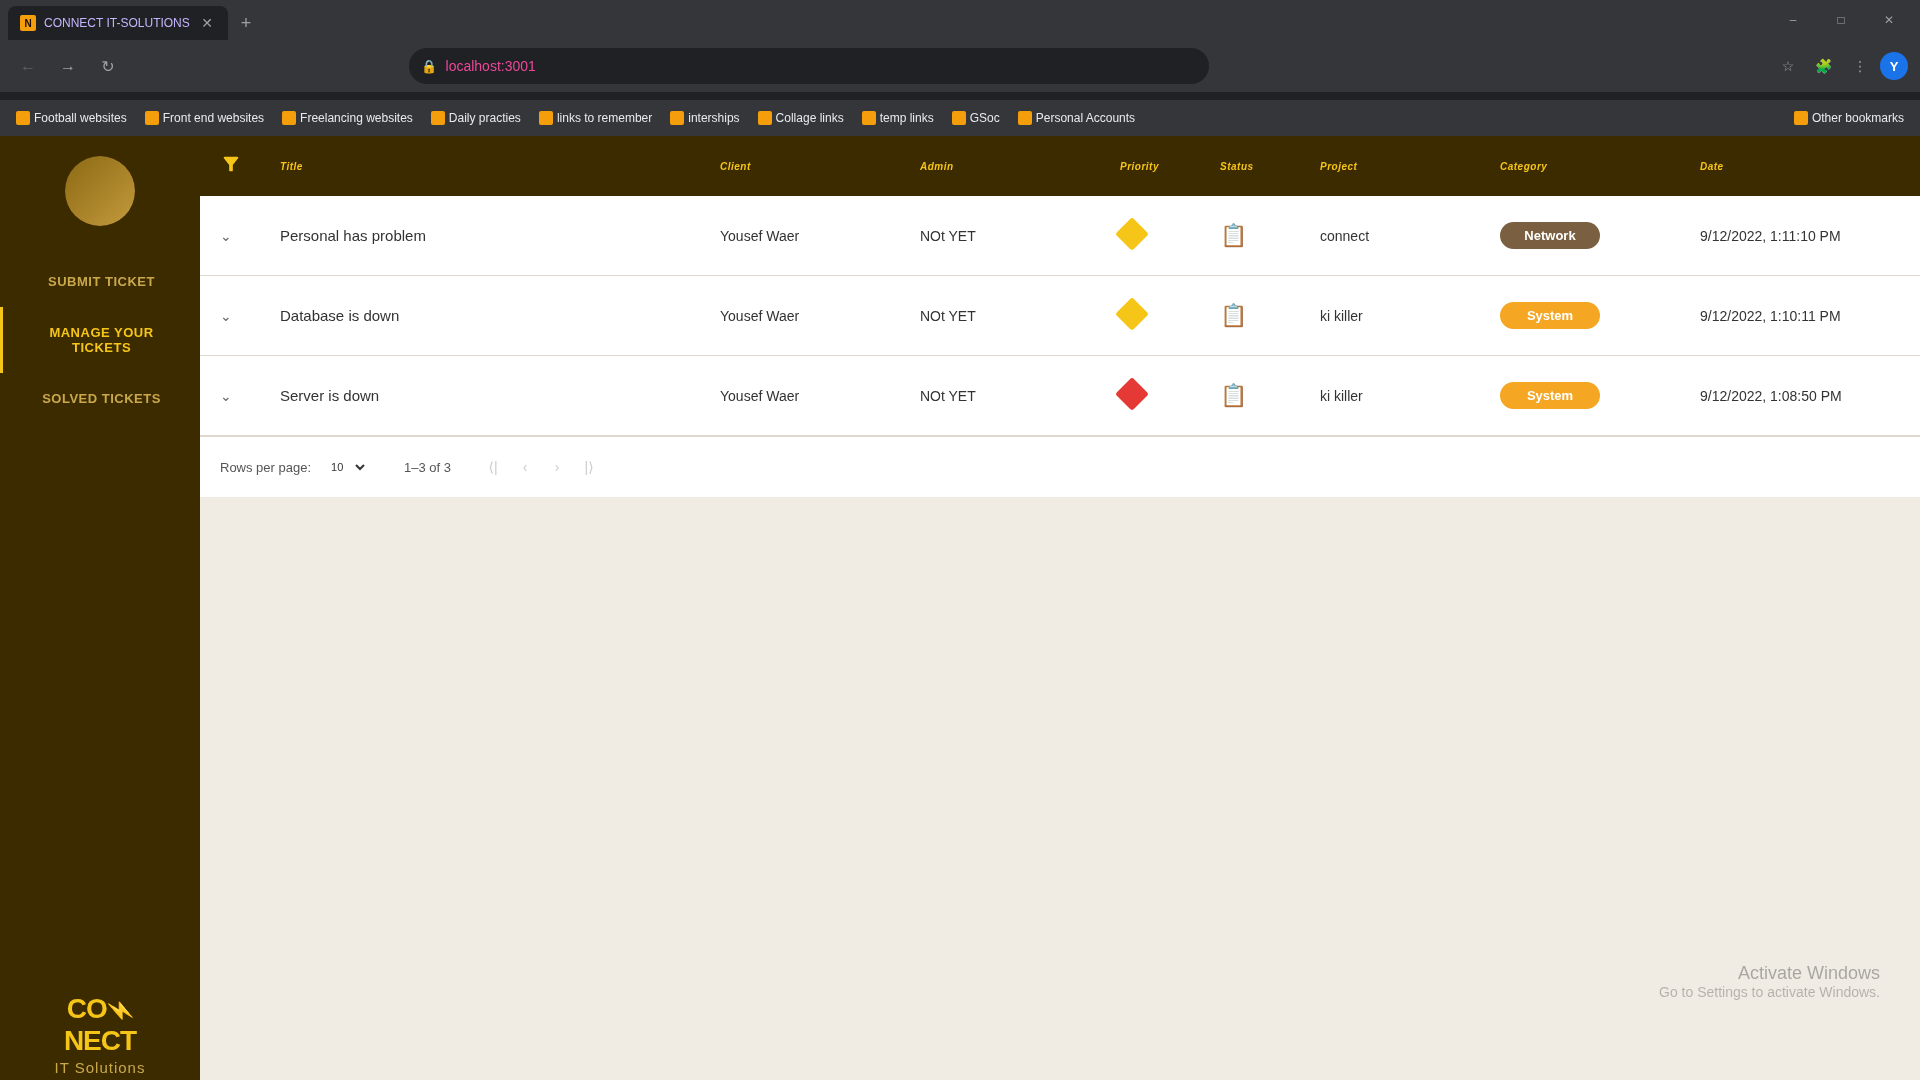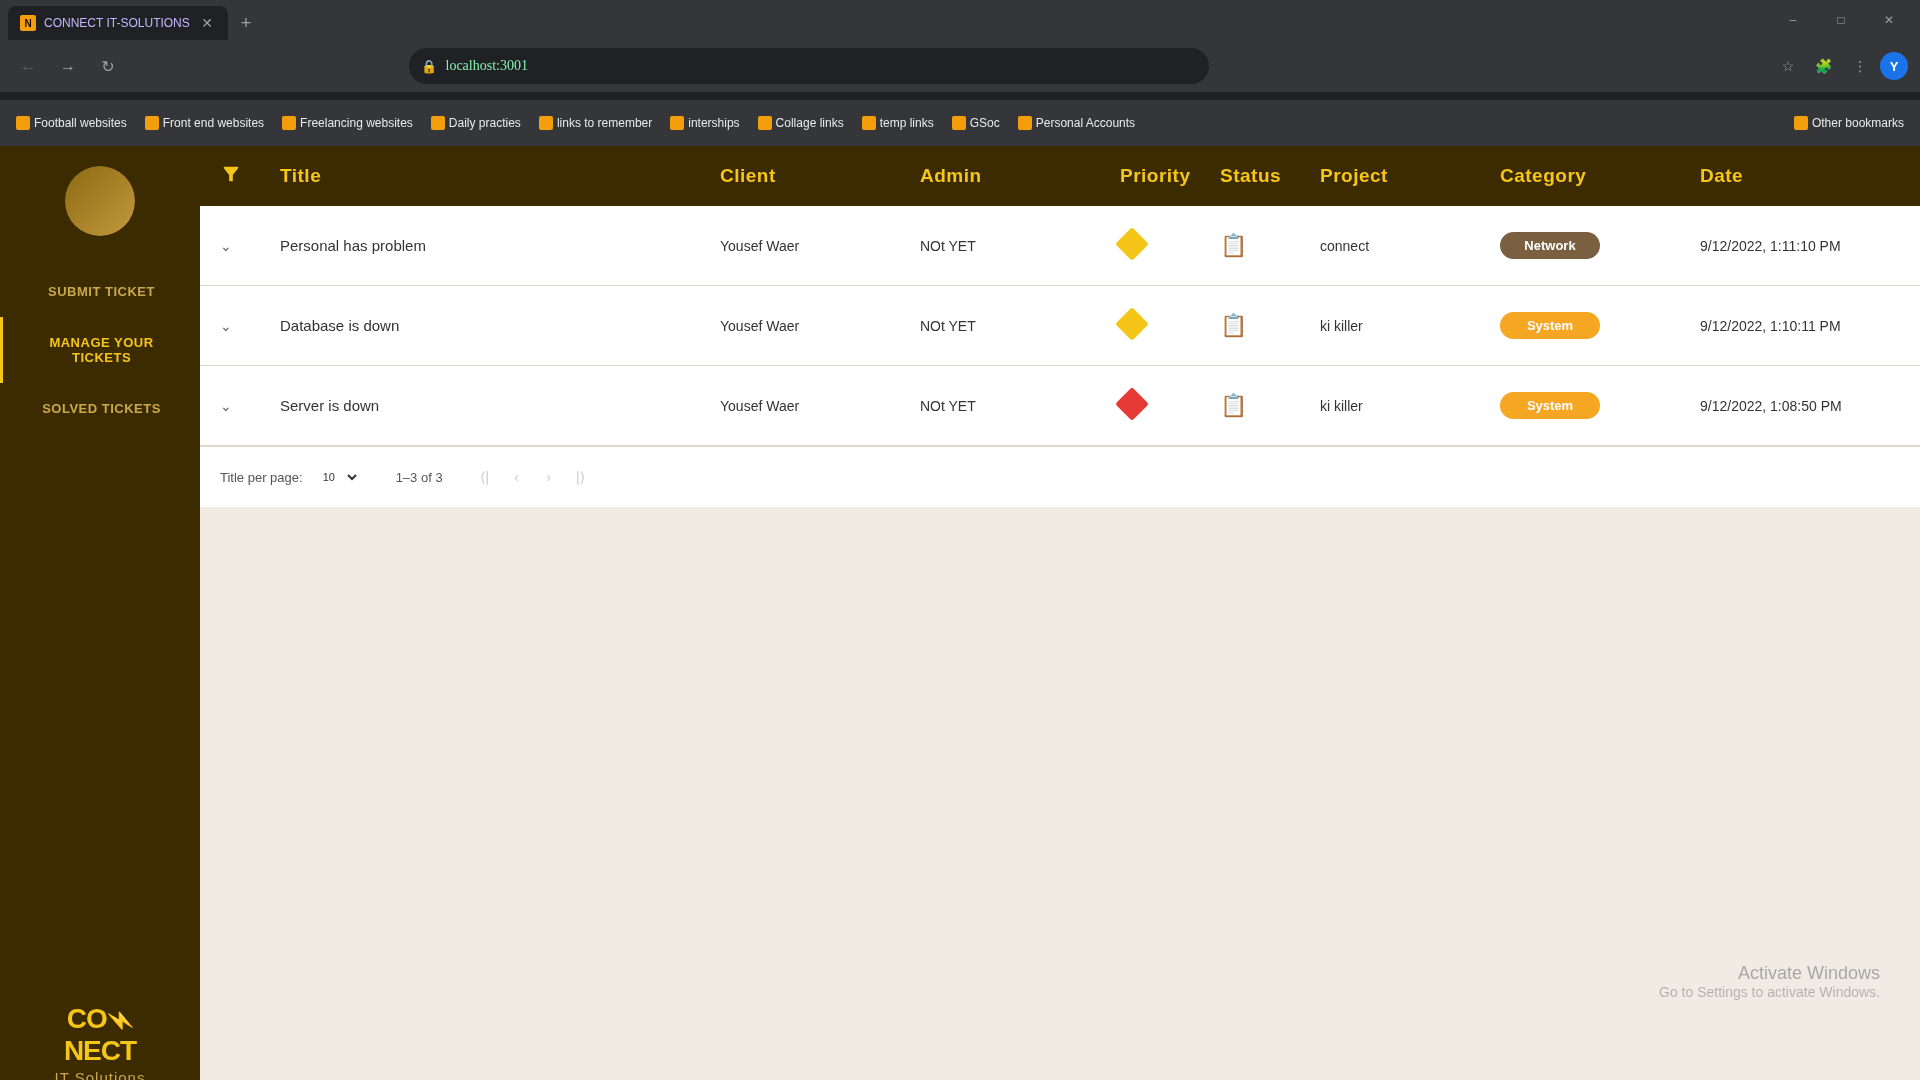--- a/index.html
+++ b/index.html
@@ -14,27 +14,27 @@
     .browser-tab .tab-close { font-size: 14px; color: #9aa0a6; cursor: pointer; width: 18px; height: 18px; display: flex; align-items: center; justify-content: center; border-radius: 50%; }
     .new-tab-btn { width: 28px; height: 28px; display: flex; align-items: center; justify-content: center; color: #9aa0a6; font-size: 18px; cursor: pointer; margin-left: 4px; margin-bottom: 3px; border-radius: 50%; }
     .browser-window-controls { display: flex; align-items: center; gap: 2px; margin-left: auto; margin-bottom: 4px; }
     .window-ctrl { width: 46px; height: 32px; display: flex; align-items: center; justify-content: center; color: #9aa0a6; font-size: 12px; cursor: pointer; }
 
     .browser-toolbar { background: #35363a; height: 52px; display: flex; align-items: center; padding: 0 12px; gap: 8px; }
     .nav-btn { width: 32px; height: 32px; display: flex; align-items: center; justify-content: center; color: #9aa0a6; border-radius: 50%; cursor: pointer; font-size: 16px; }
     .nav-btn.disabled { color: #5f6368; cursor: default; }
     .address-bar { flex: 1; background: #202124; border-radius: 20px; height: 36px; display: flex; align-items: center; padding: 0 12px; gap: 8px; max-width: 800px; margin: 0 auto; }
     .address-bar .lock-icon { color: #9aa0a6; font-size: 13px; }
-    .address-bar .url-text { color: #86efac; font-size: 14px; flex: 1; font-family: Liberation Serif, serif; }
+    .address-bar .url-text { color: #ec4899; font-size: 14px; flex: 1; }
     .toolbar-right-actions { display: flex; align-items: center; gap: 4px; margin-left: auto; }
     .toolbar-action-btn { width: 32px; height: 32px; display: flex; align-items: center; justify-content: center; color: #9aa0a6; border-radius: 50%; cursor: pointer; font-size: 14px; }
     .profile-btn { width: 28px; height: 28px; background: #1a73e8; border-radius: 50%; display: flex; align-items: center; justify-content: center; color: #fff; font-size: 13px; font-weight: bold; cursor: pointer; }
 
     
-    .bookmarks-bar { background: #35363a; height: 46px; display: flex; align-items: center; padding: 0 8px; gap: 2px; overflow: hidden; }
+    .bookmarks-bar { background: #35363a; height: 36px; display: flex; align-items: center; padding: 0 8px; gap: 2px; overflow: hidden; }
     .bookmark-item { display: flex; align-items: center; gap: 4px; padding: 3px 8px; border-radius: 4px; cursor: pointer; white-space: nowrap; }
     .bookmark-icon { width: 14px; height: 14px; background: #f59e0b; border-radius: 2px; flex-shrink: 0; }
     .bookmark-text { font-size: 12px; color: #e8eaed; }
     .bookmarks-right { margin-left: auto; display: flex; align-items: center; gap: 4px; }
 
     
     .app-container { display: flex; height: calc(1080px - 100px); }
 
     
     .sidebar { width: 200px; background: #3d2b00; display: flex; flex-direction: column; align-items: center; padding-top: 20px; flex-shrink: 0; position: relative; }
@@ -52,21 +52,21 @@
     .sidebar-logo { position: absolute; bottom: 40px; left: 50%; transform: translateX(-50%); text-align: center; }
     .logo-connect { font-size: 28px; font-weight: 900; color: #f5c518; letter-spacing: -1px; }
     .logo-subtitle { font-size: 15px; color: #c9a84c; letter-spacing: 1px; margin-top: 2px; }
 
     
     .main-content { flex: 1; background: #f0ece4; overflow: auto; }
 
     
     .table-container { margin: 0; background: #fff; }
     .table-header { background: #3d2b00; display: grid; grid-template-columns: 60px 1fr 200px 200px 100px 100px 180px 200px 200px; align-items: center; padding: 0 20px; height: 60px; }
-    .table-header-cell { color: #f5c518; font-size: 19px; font-weight: 600; letter-spacing: 0.5px; }
+    .table-header-cell { color: #f5c518; font-size: 10px; font-weight: 600; letter-spacing: 0.5px; font-style: italic; }
 
     .table-row { display: grid; grid-template-columns: 60px 1fr 200px 200px 100px 100px 180px 200px 200px; align-items: center; padding: 0 20px; min-height: 80px; border-bottom: 1px solid #e0d8cc; background: #fff; }
 
     .expand-btn { color: #666; cursor: pointer; font-size: 14px; }
     .cell-text { font-size: 14px; color: #333; }
     .cell-text.title { font-size: 15px; font-weight: 500; }
 
     .priority-badge { width: 24px; height: 24px; transform: rotate(45deg); display: inline-block; border-radius: 3px; }
     .priority-medium { background: #f5c518; }
     .priority-high { background: #e53935; }
@@ -264,21 +264,21 @@
         </div>
         <div class="cell-text">ki killer</div>
         <div>
           <span class="category-badge category-system">System</span>
         </div>
         <div class="cell-text">9/12/2022, 1:08:50 PM</div>
       </div>
 
       <div class="pagination-row">
         <div class="rows-per-page">
-          <span>Title per page:</span>
+          <span>Rows per page:</span>
           <select class="rows-select">
             <option>10</option>
             <option>25</option>
             <option>50</option>
           </select>
         </div>
         <span class="pagination-info">1–3 of 3</span>
         <div class="pagination-controls">
           <div class="pagination-btn disabled">⟨|</div>
           <div class="pagination-btn disabled">‹</div>

